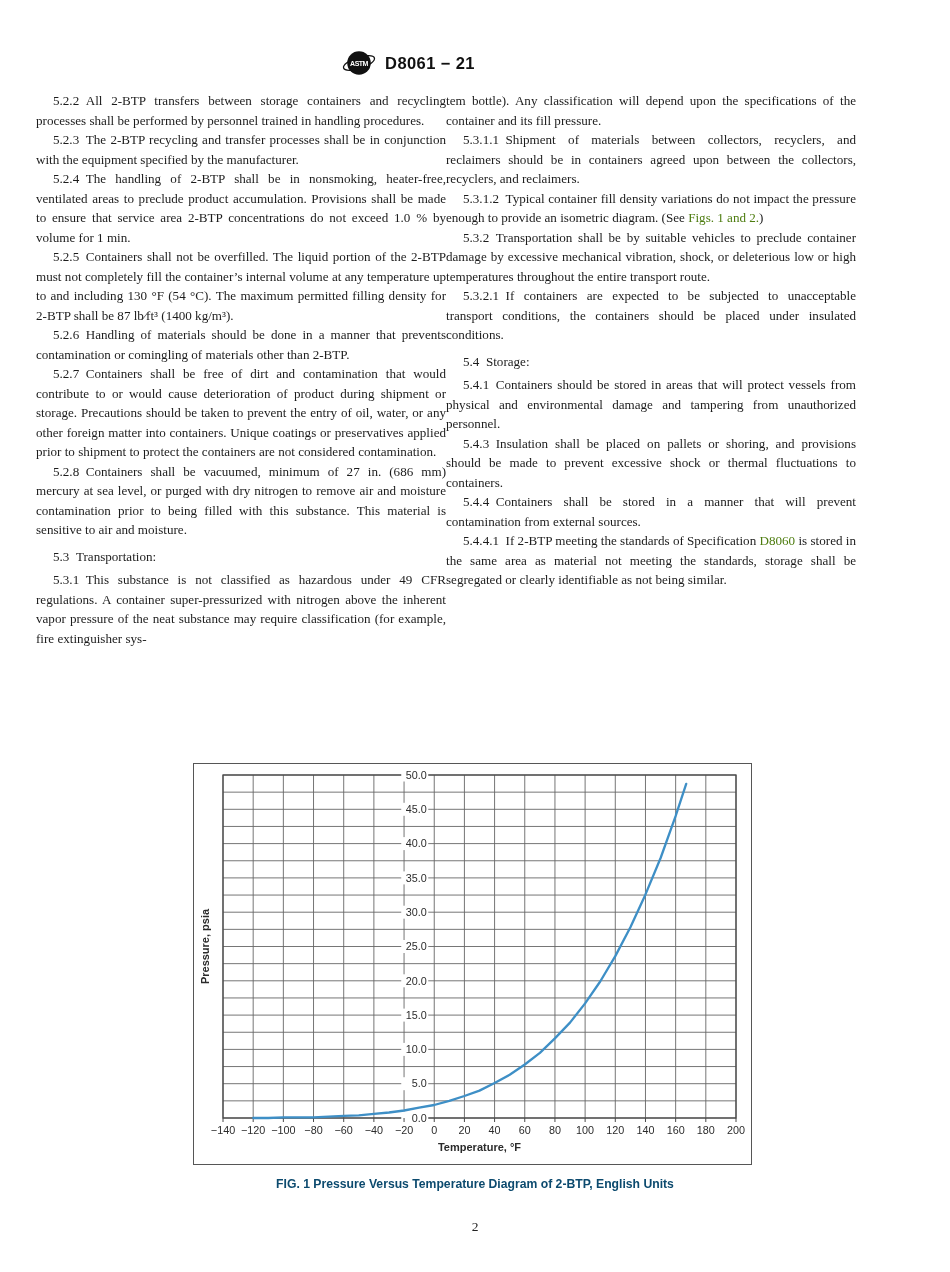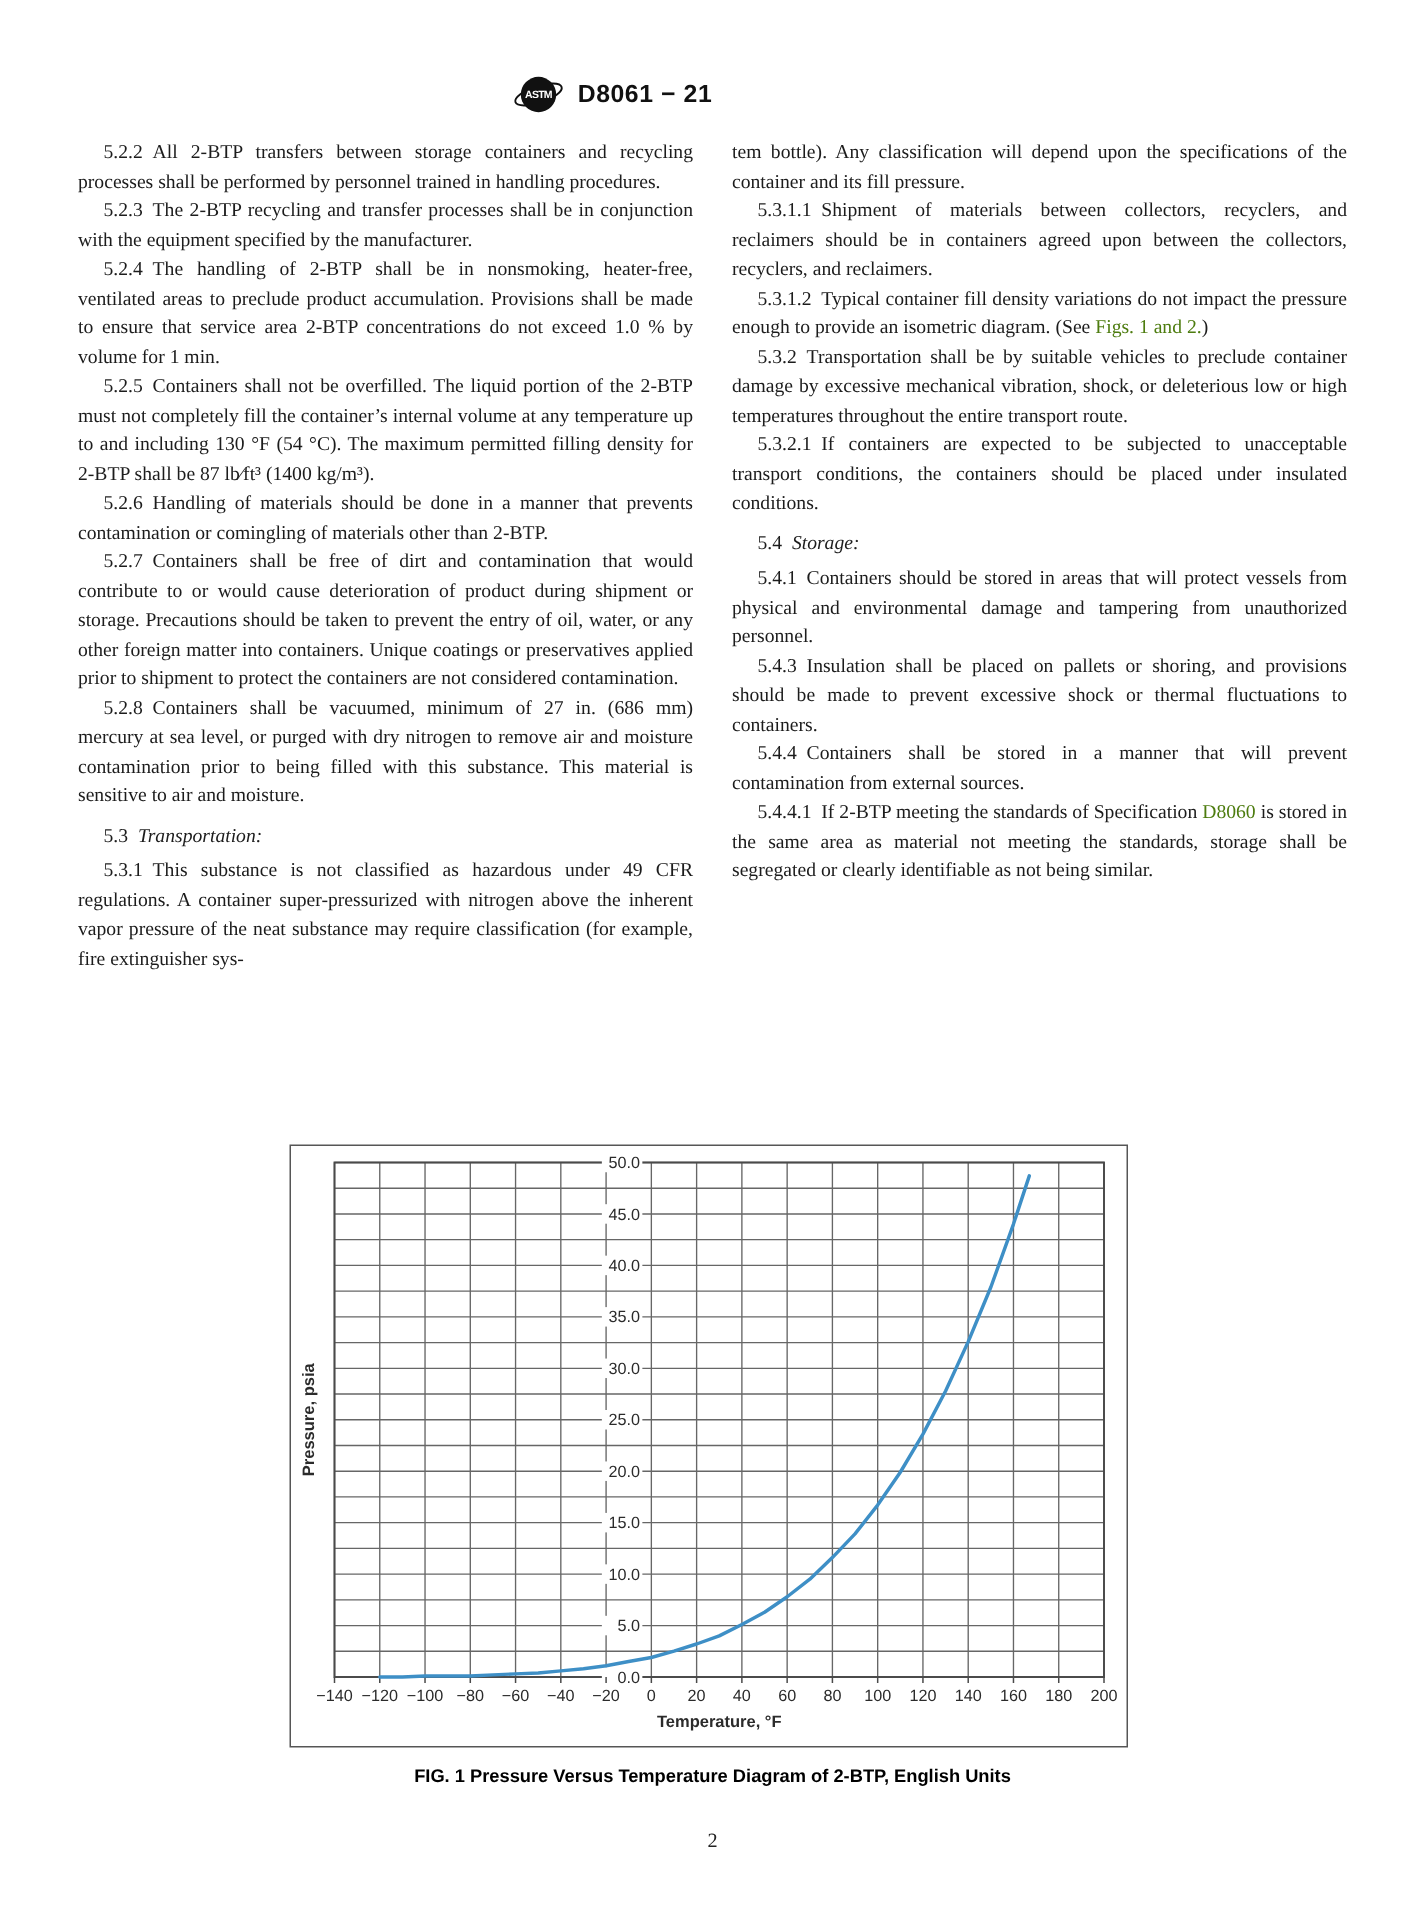--- a/index.html
+++ b/index.html
@@ -13,45 +13,45 @@
   .header{
     position:absolute;top:44px;left:0;width:817px;height:38px;
     display:flex;align-items:center;justify-content:center;gap:9px;
   }
   .designation{
     font-family:"Liberation Sans",sans-serif;font-weight:bold;
     font-size:16.5px;letter-spacing:.4px;color:#111;
   }
 
   .columns{
-    position:absolute;top:91px;left:52px;width:846px;
-    display:flex;gap:26px;
+    position:absolute;top:91px;left:36px;width:846px;
+    display:flex;
   }
   .col{
     width:410px;font-size:13.1px;line-height:19.5px;
     text-align:justify;text-justify:inter-word;
   }
   .col p{margin:0;text-indent:17px;}
   .col p.noindent{text-indent:0;}
   .col p.heading{margin:7px 0 4px 0;}
-  .it{font-style:italic;}
+  .it{}
   .link{color:#4d7c0f;cursor:pointer;}
 
   .figure{
     position:absolute;left:193px;top:763px;width:557px;height:400px;
     border:1.5px solid #565656;background:#fff;
   }
   .figure svg{display:block;}
   .tick{font-family:"Liberation Sans",sans-serif;font-size:10.8px;fill:#2b2b2b;}
   .axis-title{font-family:"Liberation Sans",sans-serif;font-size:11px;font-weight:bold;fill:#2b2b2b;}
 
   .caption{
     position:absolute;top:1177px;left:0;width:950px;text-align:center;
     font-family:"Liberation Sans",sans-serif;font-weight:bold;
-    font-size:12.2px;color:#000000;
+    font-size:12.2px;color:#0c4a6e;
   }
   .pageno{
     position:absolute;top:1219px;left:0;width:950px;text-align:center;
     font-size:13.5px;color:#222;
   }
 </style>
 </head>
 <body>
 
 <div class="page">

